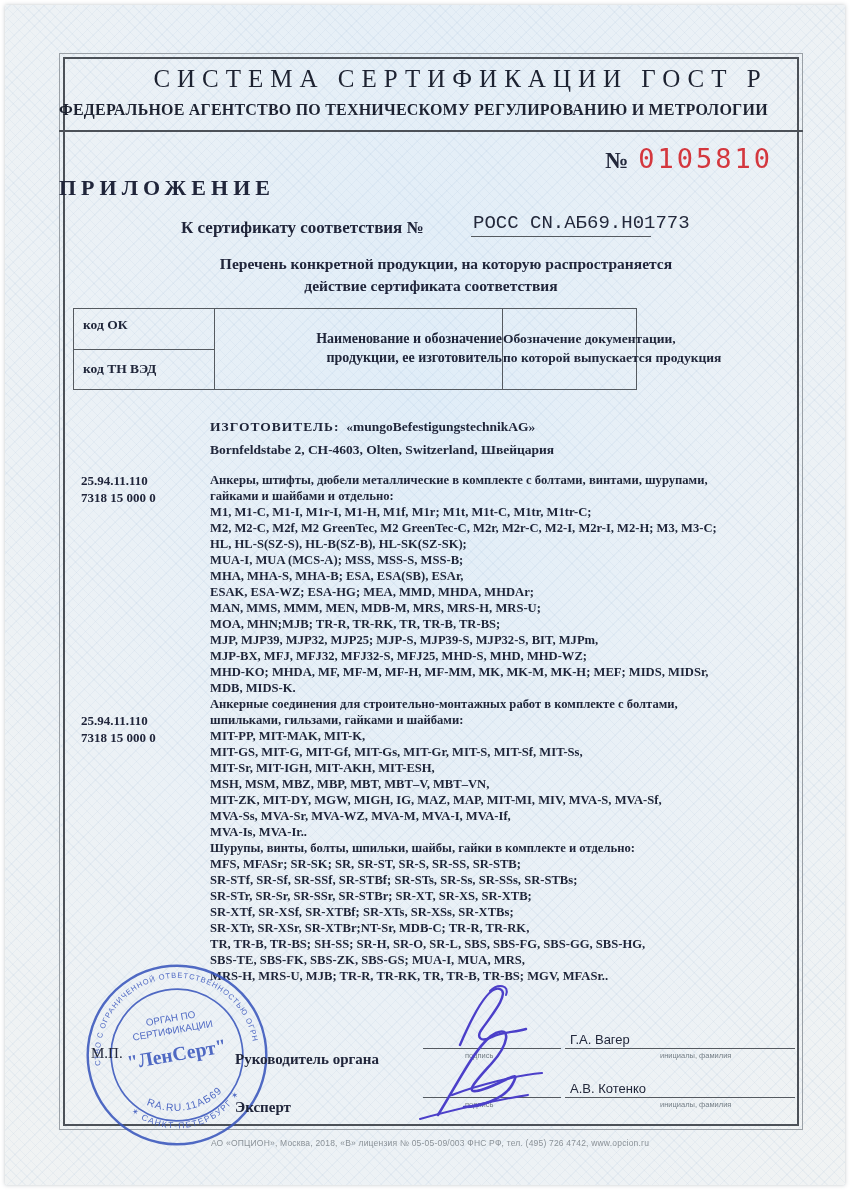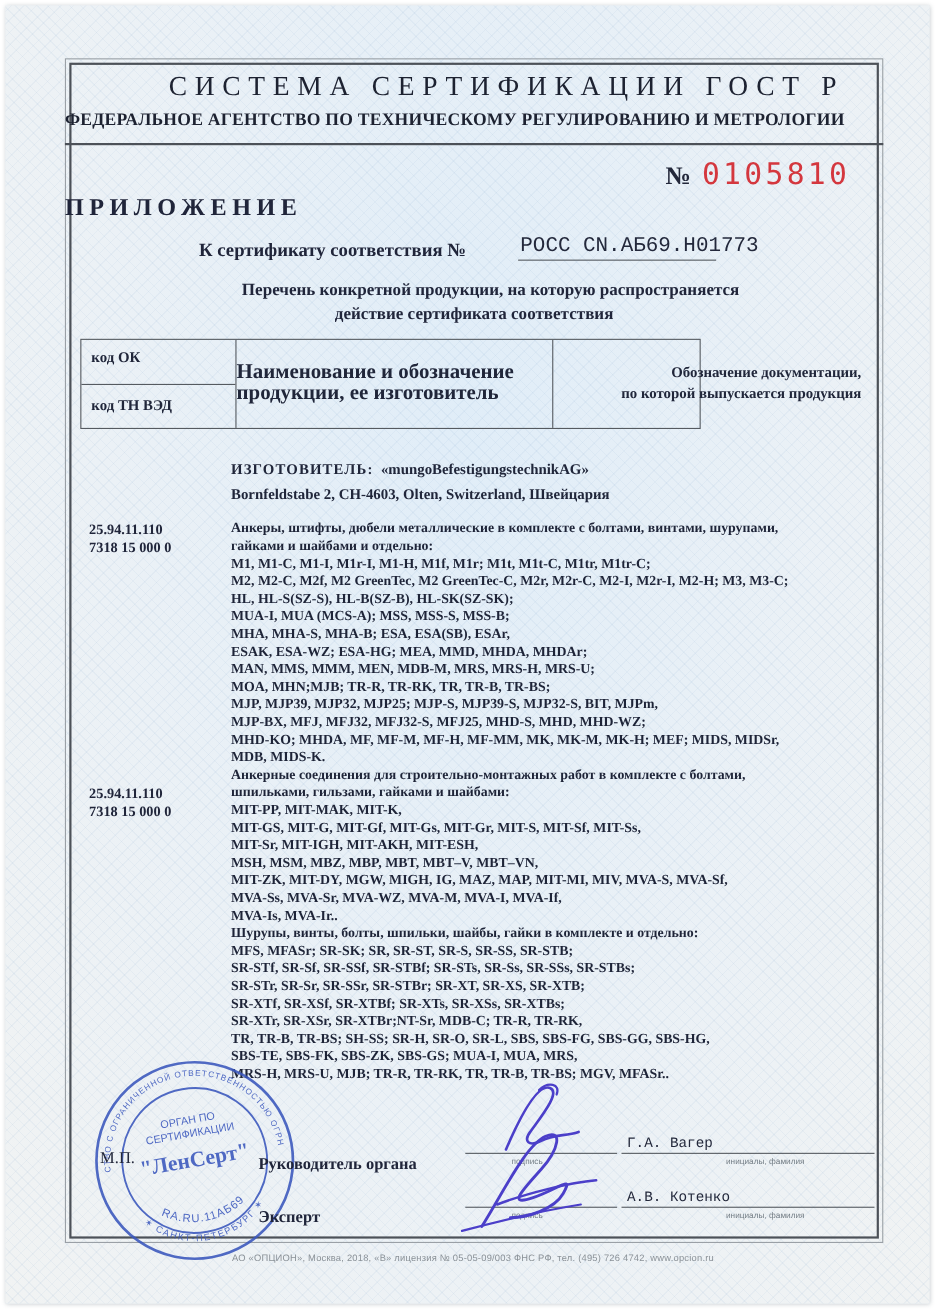--- a/index.html
+++ b/index.html
@@ -68,40 +68,40 @@
   .certrule{ left:466px; top:231px; width:180px; height:1px; background:#555a60;}
   .scope1{ left:54px; top:250px; width:744px; text-align:center; font-size:15.5px; font-weight:bold; color:#20253a;margin-left:15px;}
   .scope2{ left:54px; top:272px; width:744px; text-align:center; font-size:15.5px; font-weight:bold; color:#20253a;}
 
   .tbl{ left:68px; top:303px; width:564px; height:82px; border:1.5px solid #555a60;}
   .tbl .v1{position:absolute; left:140px; top:0; width:1px; height:100%; background:#555a60;}
   .tbl .v2{position:absolute; left:428px; top:0; width:1px; height:100%; background:#555a60;}
   .tbl .h1{position:absolute; left:0; top:40px; width:140px; height:1px; background:#555a60;}
   .tbl .c1a{position:absolute; left:9px; top:8px;  font-size:13.5px; font-weight:600;}
   .tbl .c1b{position:absolute; left:9px; top:52px; font-size:13.5px; font-weight:600;}
-  .tbl .c2{position:absolute; left:141px; top:20px; width:287px; text-align:left; font-size:19px; font-weight:600; line-height:19px;}
-  .tbl .c3{position:absolute; left:429px; top:20px; width:280px; text-align:right; font-size:13.5px; font-weight:600; line-height:19px;}
+  .tbl .c2{position:absolute; left:141px; top:20px; width:287px; text-align:right; font-size:14px; font-weight:600; line-height:19px;}
+  .tbl .c3{position:absolute; left:429px; top:20px; width:280px; text-align:left; font-size:13.5px; font-weight:600; line-height:19px;}
 
   .mfr1{ left:205px; top:414px; font-size:13.5px; font-weight:bold; white-space:nowrap;}
   .mfr1 .lbl{letter-spacing:1px;}
   .mfr2{ left:205px; top:437px; font-size:13.5px; font-weight:bold; white-space:nowrap;}
 
   .codes{ font-size:13px; font-weight:bold; line-height:16.5px; white-space:nowrap; color:#20253a;}
   .codes1{ left:76px; top:468px;}
   .codes2{ left:76px; top:708px;}
 
   .product-lines{ left:205px; top:467px; width:575px;}
   .pline{
     height:16px; line-height:16px; font-size:12.6px; font-weight:bold;
     white-space:nowrap; color:#1e2438;
   }
 
   .sig-label{ font-size:15px; font-weight:bold; color:#20253a; white-space:nowrap;margin-top:20px;}
   .sig-name{
-    font-family:Liberation Mono, monospace;
+    font-family:Liberation Sans, sans-serif;
     font-size:13px; color:#23283b; white-space:nowrap;
   }
   .sig-rule{ height:1px; background:#555a60;}
   .caption{
     font-family:"Liberation Sans","DejaVu Sans",sans-serif;
     font-size:7.5px; color:#737d85; white-space:nowrap;
   }
   .mp{ left:86px; top:1040px; font-size:15px; color:#23283b;}
   .footer{
     left:75px; top:1133px; width:700px; text-align:center;

